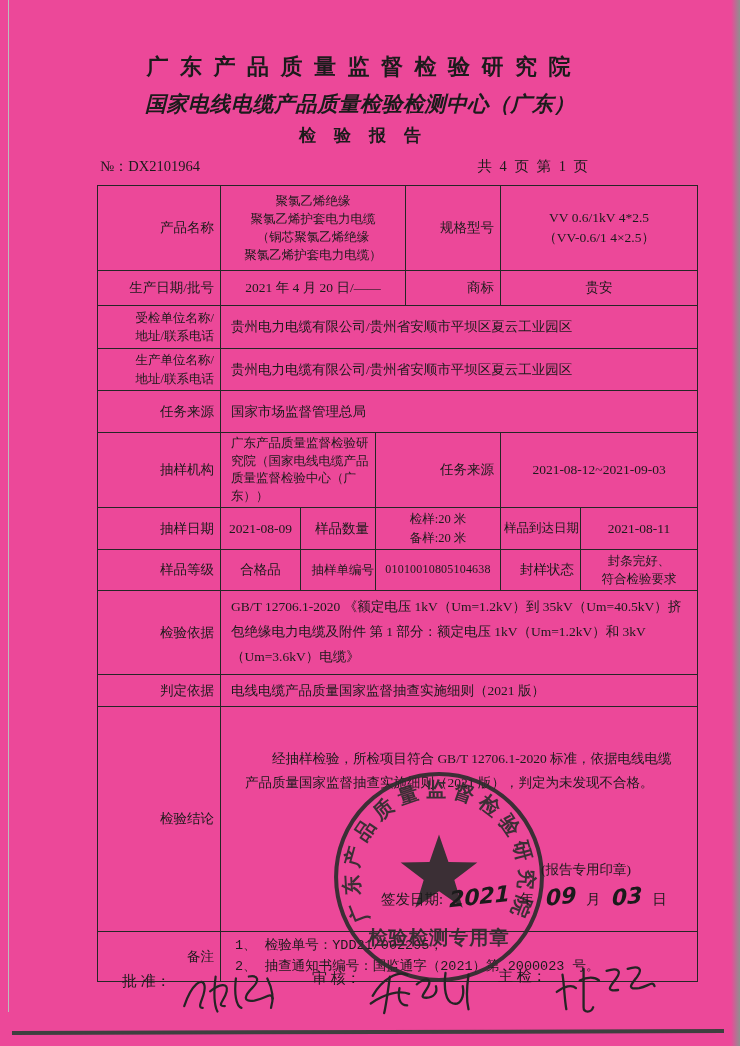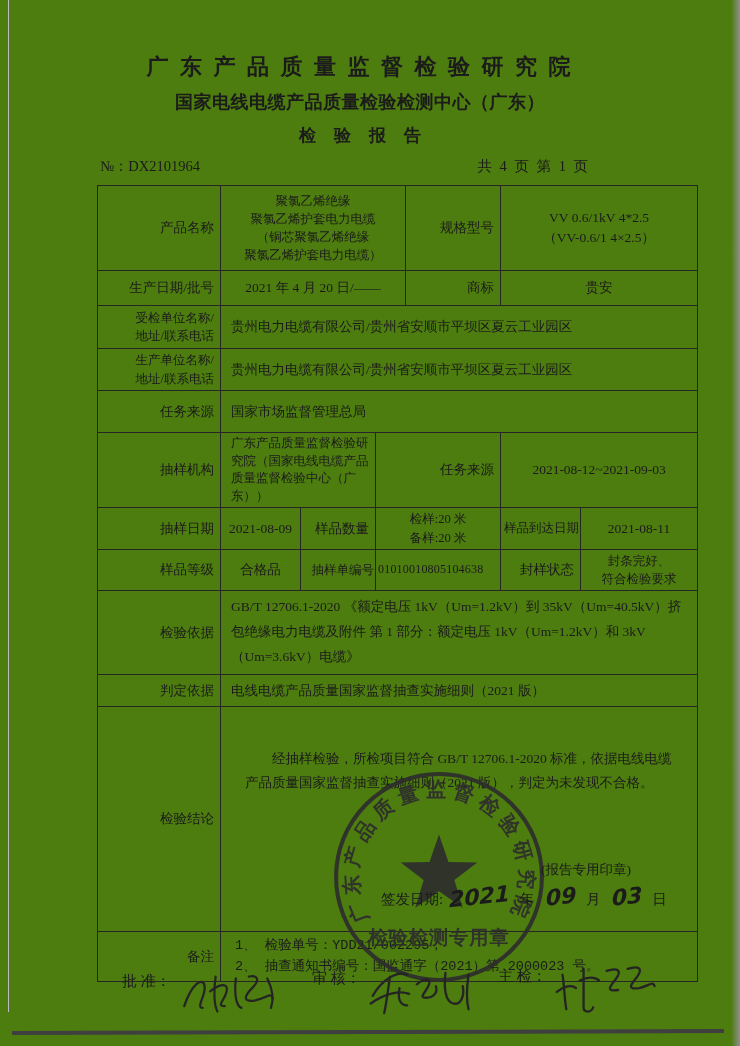--- a/index.html
+++ b/index.html
@@ -6,40 +6,40 @@
   html, body { margin: 0; padding: 0; }
   body {
     width: 740px; height: 1046px;
     background: #ffffff;
     font-family: "Liberation Serif", serif;
     color: #1b1b1b;
   }
   .page {
     position: relative;
     width: 740px; height: 1046px;
-    background: #4d7c0f;
+    background: #ec4899;
     overflow: hidden;
     padding-left: 8px;
   }
   
   .edge-left   { position: absolute; left: 8px; top: 0; width: 1px; height: 1012px; background: #bdbdbd; }
   .edge-right  { position: absolute; right: 0; top: 0; width: 9px; height: 100%;
                  background: linear-gradient(to right, rgba(120,120,120,0), #8f8f8f); }
   .edge-bottom { position: absolute; left: 12px; top: 1030px; width: 712px; height: 4px;
                  background: #3f3f3f; transform: rotate(-0.15deg); }
 
   .h1 {
     position: absolute; top: 52px; left: 0; width: 720px;
     text-align: center; font-weight: bold;
     font-size: 22px; letter-spacing: 3px;
   }
   .h2 {
     position: absolute; top: 90px; left: 0; width: 720px;
     text-align: center; font-weight: bold;
-    font-size: 18px; letter-spacing: 0.5px;
+    font-size: 21px; letter-spacing: 0.5px; font-style: italic;
   }
   .doc-title {
     position: absolute; top: 124px; left: 0; width: 720px;
     text-align: center; font-weight: bold;
     font-size: 17px; letter-spacing: 18px; text-indent: 18px;
   }
   .meta {
     position: absolute; top: 157px; left: 100px; right: 150px;
     display: flex; justify-content: space-between;
     font-size: 14.5px;
@@ -65,21 +65,21 @@
   tr.r5  { height: 42px; }  tr.r6  { height: 58px; }
   tr.r7  { height: 42px; }  tr.r8  { height: 40px; }
   tr.r9  { height: 76px; }  tr.r10 { height: 32px; }
   tr.r11 { height: 225px; } tr.r12 { height: 50px; }
 
   .lbl  { text-align: right; }
   .ctr  { text-align: center; }
   .pre  { white-space: pre-line; }
   .left { text-align: left; padding-left: 10px !important; }
   .sm   { font-size: 12.5px; }
-  .num  { font-size: 12px; letter-spacing: 0.2px; text-align: left; padding: 2px 2px !important; }
+  .num  { font-size: 12px; letter-spacing: 0.2px; text-align: center; padding: 2px 2px !important; }
   .basis { line-height: 1.85; padding: 4px 10px !important; }
   .conclusion-cell { vertical-align: top !important; padding: 40px 14px 0 24px !important; }
   .conclusion-text { text-indent: 2em; line-height: 1.75; }
   .remarks { line-height: 1.55; padding-left: 14px !important; font-family: Liberation Mono, monospace; }
 
   
   .stamp {
     position: absolute; left: 328px; top: 766px;
     width: 222px; height: 222px;
     opacity: 0.92;

